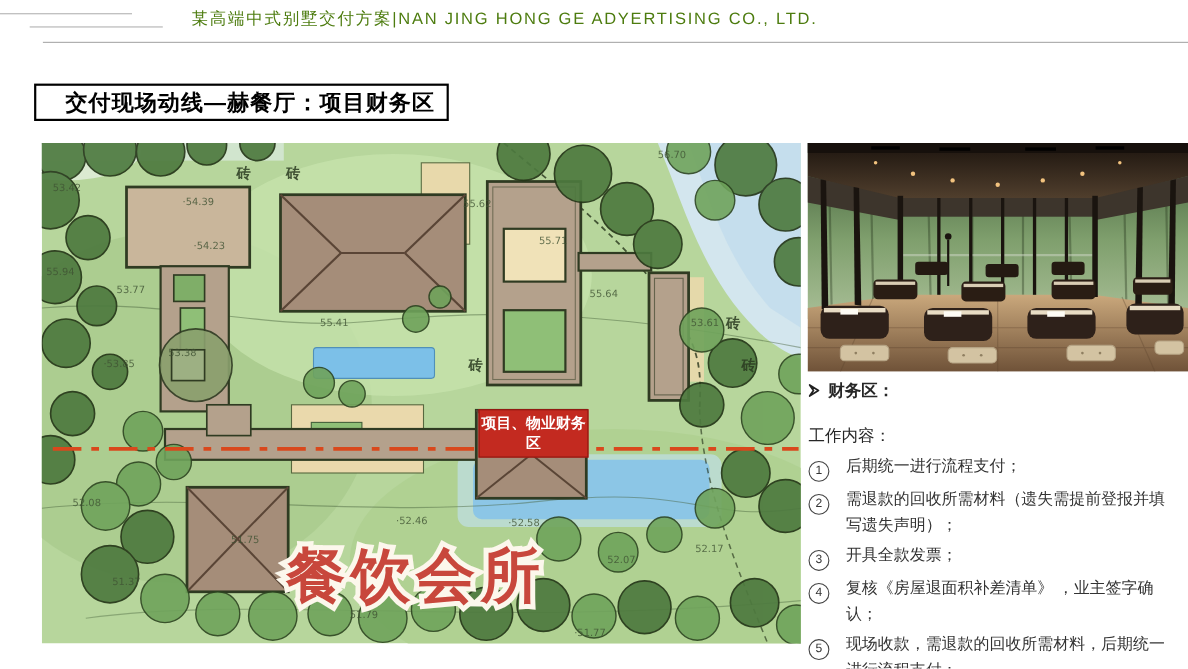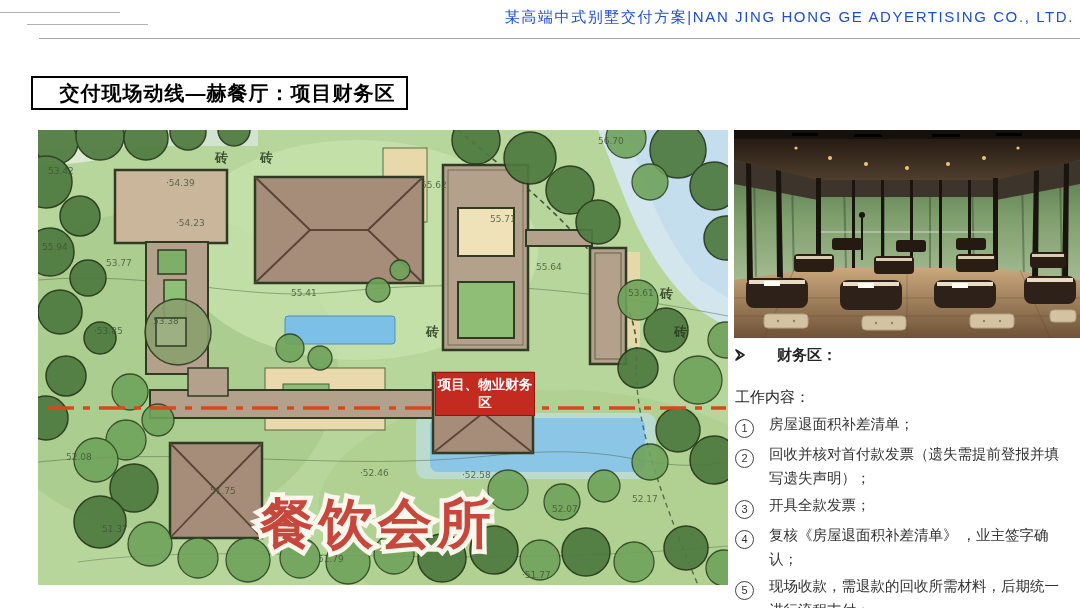--- a/index.html
+++ b/index.html
@@ -3,41 +3,41 @@
 <meta charset="utf-8">
 <style>
   html,body{margin:0;padding:0;background:#ffffff;}
   .slide{position:relative;width:1080px;height:608px;background:#ffffff;overflow:hidden;
          font-family:"Liberation Sans","DejaVu Sans",sans-serif;}
   
   .deco{position:absolute;height:1px;background:#b2b2b2;}
   .deco.l1{left:0;top:12px;width:120px;}
   .deco.l2{left:27px;top:24px;width:121px;}
   .deco.l3{left:39px;top:38px;width:1041px;background:#a8a8a8;}
-  .hdr{position:absolute;top:8px;right:6px;width:900px;text-align:right;
-       color:#1d4ed8;font-size:15px;letter-spacing:1.6px;}
+  .hdr{position:absolute;top:8px;right:6px;width:900px;
+       color:#4d7c0f;font-size:15px;letter-spacing:1.6px;}
   
   .titlebox{position:absolute;left:31px;top:76px;width:377px;height:34px;
             border:2px solid #000;box-sizing:border-box;display:flex;align-items:center;justify-content:center;padding-left:16px;}
   .titlebox span{font-size:20px;font-weight:bold;color:#000;letter-spacing:1px;}
   
   .map{position:absolute;left:38px;top:130px;width:690px;height:455px;}
   .map svg{display:block;}
   .area-label{position:absolute;left:397px;top:242px;width:100px;box-sizing:border-box;
               background:#c32a20;border:1px solid #8e1710;color:#fff;font-size:13.5px;font-weight:bold;
               text-align:center;line-height:1.35;padding:3px 0;}
   .elev{font-size:9px;fill:#3f5233;opacity:.8;font-family:"DejaVu Sans",sans-serif;}
   .brick{font-size:13px;fill:#2a3a20;opacity:.85;font-weight:bold;}
   .bigred{font-size:54px;font-weight:bold;fill:#c8473c;stroke:#fcf7ec;stroke-width:9px;
           paint-order:stroke;letter-spacing:5px;}
   
   .photo{position:absolute;left:734px;top:130px;width:346px;height:208px;overflow:hidden;}
   
   .panel{position:absolute;left:735px;top:343px;width:334px;color:#2f2f2f;font-size:15px;}
-  .bullet-row{display:flex;align-items:center;gap:28px;height:24px;}
+  .bullet-row{display:flex;align-items:center;gap:4px;height:24px;}
   .bullet-row .arrow{flex:0 0 auto;}
   .bullet-row span{font-weight:bold;color:#262626;}
   .subtitle{margin-top:18px;height:24px;line-height:24px;color:#262626;}
   .item{display:flex;margin-top:3px;font-size:14.5px;line-height:24px;color:#333;}
   .num{flex:0 0 34px;padding-top:3px;}
   .num i{display:inline-block;width:17px;height:17px;border:1.2px solid #444;border-radius:50%;
          font-style:normal;font-size:11px;line-height:17px;text-align:center;color:#333;}
   .txt{flex:1;}
 </style>
 </head>
@@ -357,25 +357,25 @@
     <div class="bullet-row">
       <svg class="arrow" width="14" height="12" viewBox="0 0 14 12">
         <path d="M1,1 L9,6 L1,11 L4.5,6 Z" fill="none" stroke="#222" stroke-width="1.6" stroke-linejoin="round"></path>
       </svg>
       <span>财务区：</span>
     </div>
     <div class="subtitle">工作内容：</div>
 
     <div class="item">
       <div class="num"><i>1</i></div>
-      <div class="txt">房屋退面积补差清单；</div>
+      <div class="txt">后期统一进行流程支付；</div>
     </div>
     <div class="item">
       <div class="num"><i>2</i></div>
-      <div class="txt">回收并核对首付款发票（遗失需提前登报并填写遗失声明）；</div>
+      <div class="txt">需退款的回收所需材料（遗失需提前登报并填写遗失声明）；</div>
     </div>
     <div class="item">
       <div class="num"><i>3</i></div>
       <div class="txt">开具全款发票；</div>
     </div>
     <div class="item">
       <div class="num"><i>4</i></div>
       <div class="txt">复核《房屋退面积补差清单》 ，业主签字确认；</div>
     </div>
     <div class="item">

